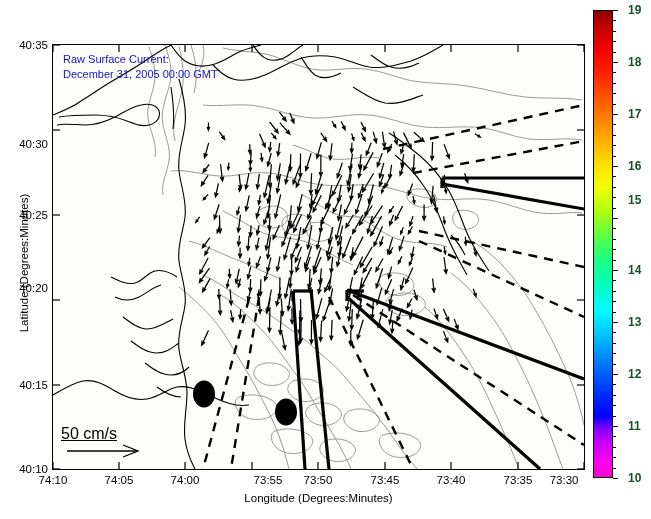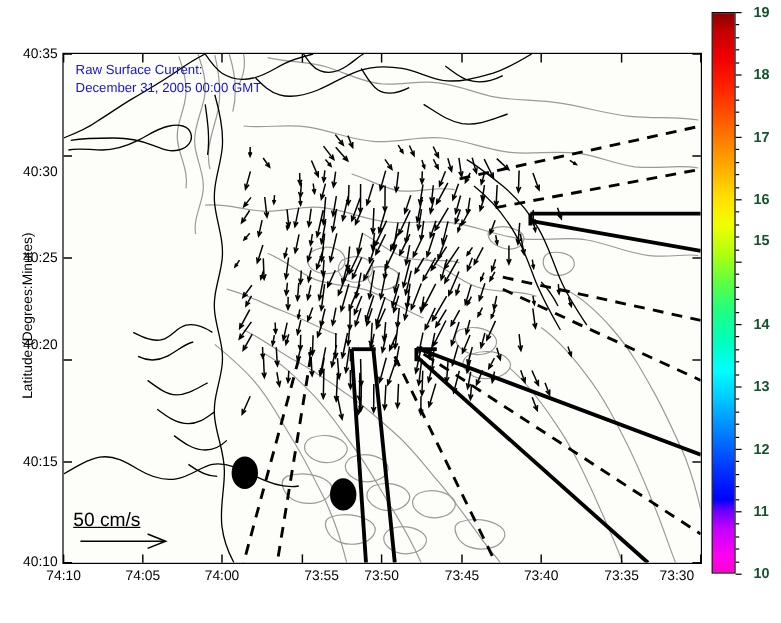--- a/index.html
+++ b/index.html
@@ -322,20 +322,21 @@
   <div class="xtick" style="left:518px">73:35</div>
   <div class="xtick" style="left:560px;transform:translateX(-36%)">73:30</div>
 
   <div class="ytick" style="top:45px">40:35</div>
   <div class="ytick" style="top:144px">40:30</div>
   <div class="ytick" style="top:215px">40:25</div>
   <div class="ytick" style="top:288px">40:20</div>
   <div class="ytick" style="top:385px">40:15</div>
   <div class="ytick" style="top:469px">40:10</div>
 
+  <div id="xlabel">Longitude (Degrees:Minutes)</div>
   <div id="ylabel">Latitude (Degrees:Minutes)</div>
 
   <div id="colorbar-wrap">
     <div id="colorbar"></div>
     <div id="cb-ticks">
         <div class="cb-tick" style="top: 0px;"></div>
         <div class="cb-tick" style="top: 52px;"></div>
         <div class="cb-tick" style="top: 104px;"></div>
         <div class="cb-tick" style="top: 156px;"></div>
         <div class="cb-tick" style="top: 208px;"></div>

